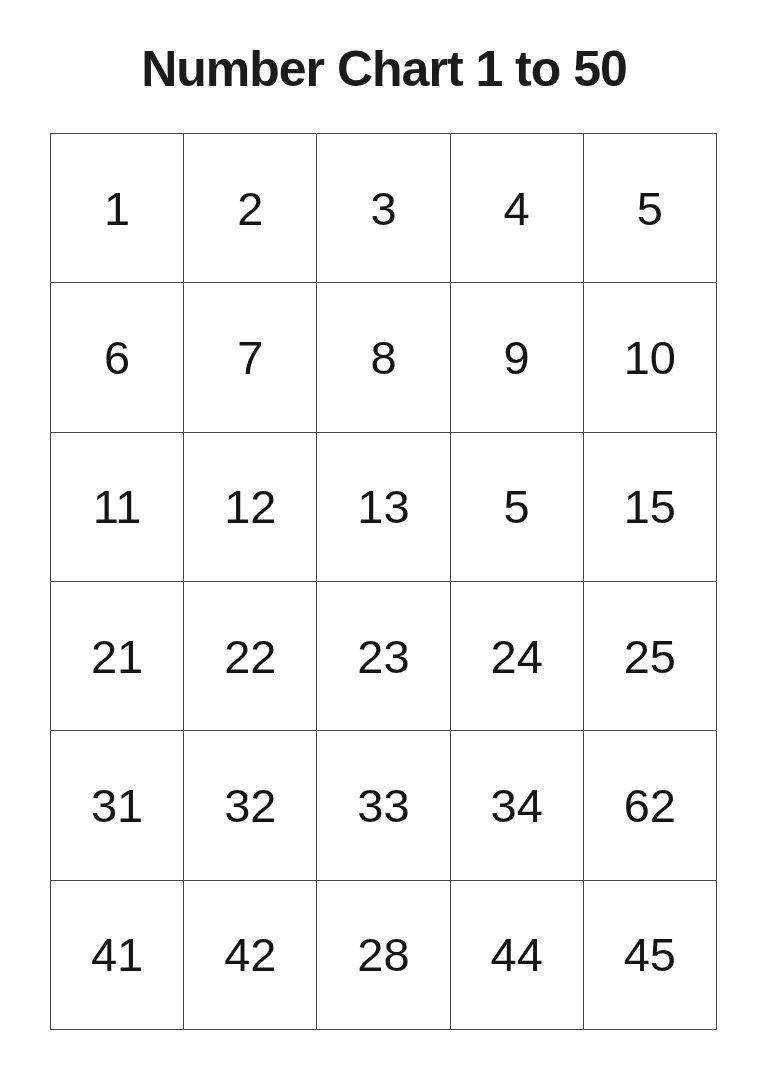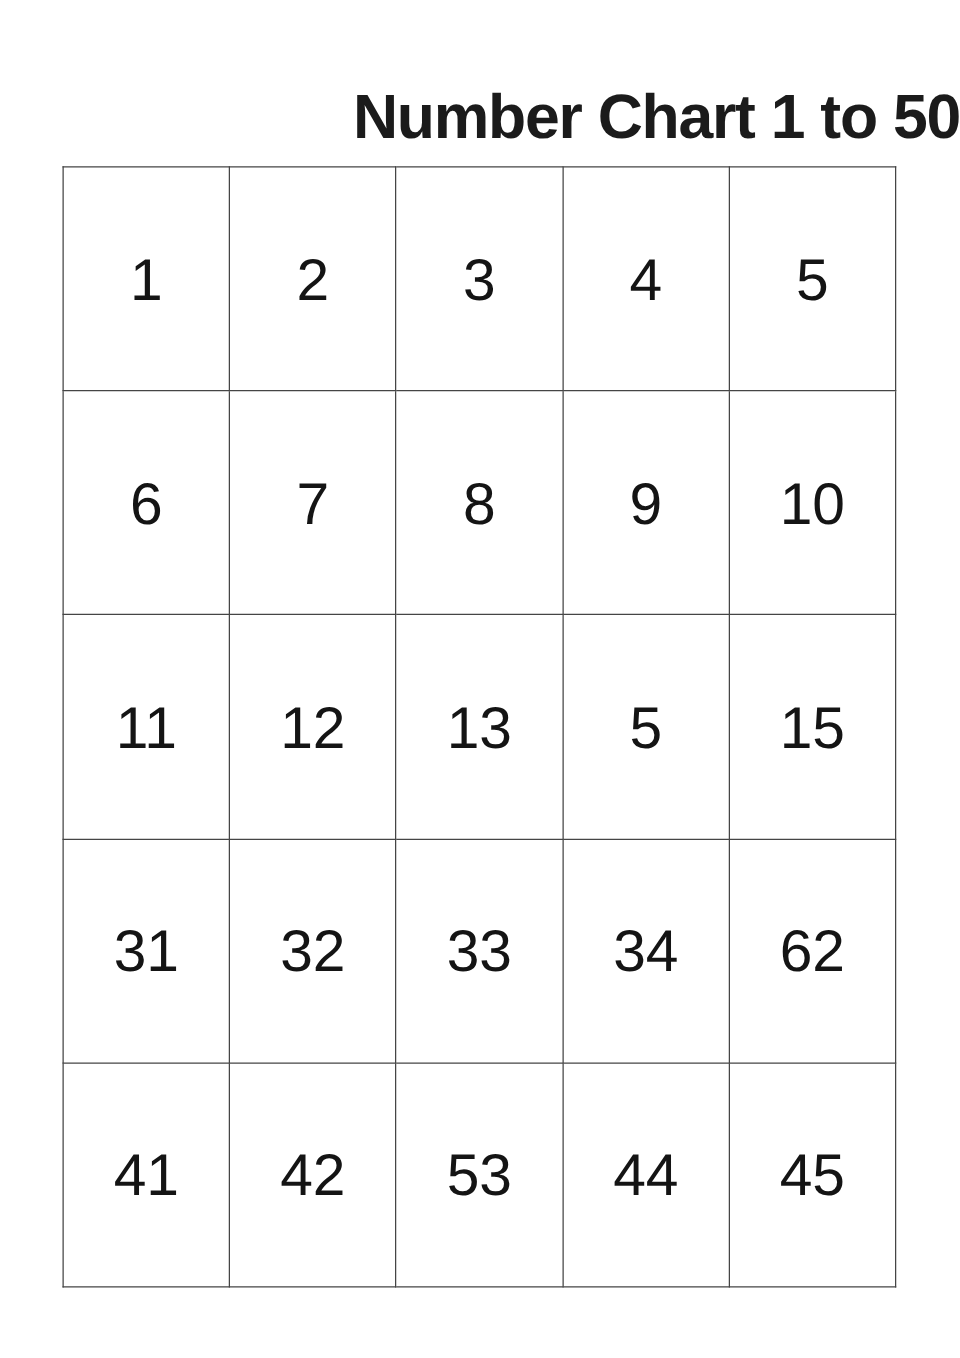--- a/index.html
+++ b/index.html
@@ -9,22 +9,22 @@
   }
   body {
     width: 768px;
     height: 1086px;
     font-family: "Liberation Sans", sans-serif;
     position: relative;
     overflow: hidden;
   }
   .page-title {
     margin: 0;
-    padding-top: 68px;
-    text-align: right;
+    padding-top: 44px;
+    text-align: center;
     font-size: 50px;
     line-height: 1.0;
     font-weight: bold;
     letter-spacing: -1px;
     color: #1b1b1b;
     font-family: "Liberation Sans", sans-serif;
   }
   .grid-wrap {
     position: absolute;
     left: 50px;
@@ -74,28 +74,35 @@
           <td>10</td>
         </tr>
         <tr>
           <td>11</td>
           <td>12</td>
           <td>13</td>
           <td>5</td>
           <td>15</td>
         </tr>
         <tr>
+          <td>21</td>
+          <td>22</td>
+          <td>23</td>
+          <td>24</td>
+          <td>25</td>
+        </tr>
+        <tr>
           <td>31</td>
           <td>32</td>
           <td>33</td>
           <td>34</td>
           <td>62</td>
         </tr>
         <tr>
           <td>41</td>
           <td>42</td>
-          <td>53</td>
+          <td>28</td>
           <td>44</td>
           <td>45</td>
         </tr>
       </tbody>
   </table>
 </div>
 
 </body></html>

